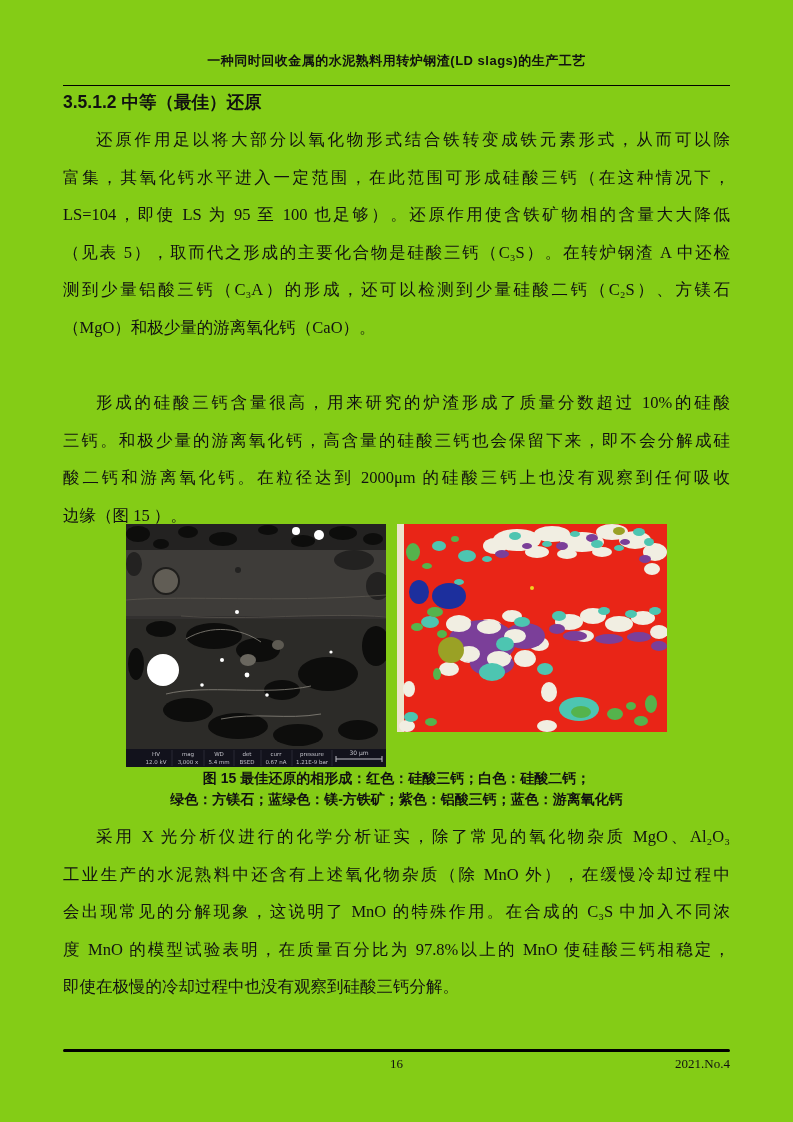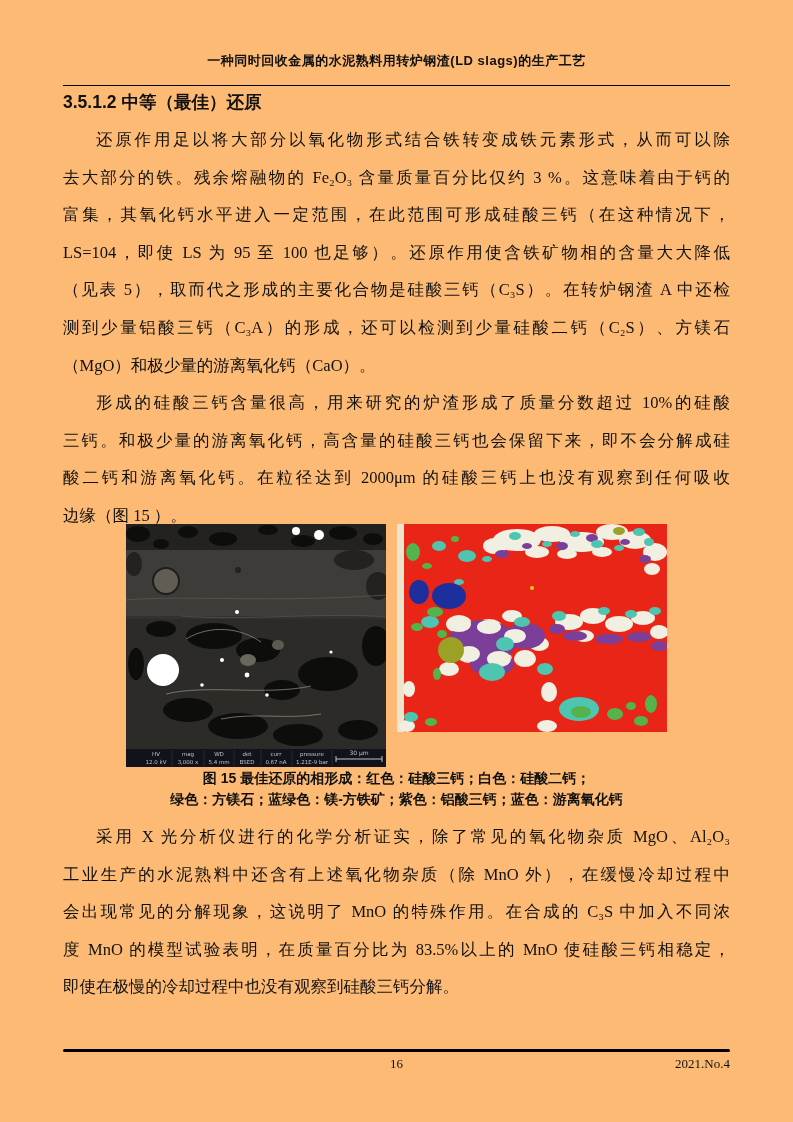--- a/index.html
+++ b/index.html
@@ -1,18 +1,18 @@
 <!DOCTYPE html>
 <html><head>
 <meta charset="utf-8">
 <style>
   html,body { margin:0; padding:0; background:#d9d9d9; }
   .page {
     position:relative; width:793px; height:1122px; margin:0 auto;
-    background:#fdba74; overflow:hidden;
+    background:#84cc16; overflow:hidden;
     font-family:"Liberation Serif","DejaVu Serif",serif; color:#111;
   }
   .abs { position:absolute; left:63px; width:667px; }
   .header-title {
     top:52px; text-align:center;
     font-family:"Liberation Sans","DejaVu Sans",sans-serif;
     font-weight:bold; font-size:13px; letter-spacing:0.5px;
   }
   .header-rule { top:85px; border-top:1.8px solid #000; height:0; }
   .section-heading {
@@ -45,21 +45,20 @@
 <body>
 
 <div class="page">
 
   <div class="abs header-title">一种同时回收金属的水泥熟料用转炉钢渣(LD slags)的生产工艺</div>
   <div class="abs header-rule"></div>
   <div class="abs section-heading">3.5.1.2 中等（最佳）还原</div>
 
   <div class="abs body-block p1">
     <div class="line first">还原作用足以将大部分以氧化物形式结合铁转变成铁元素形式，从而可以除</div>
-    <div class="line">去大部分的铁。残余熔融物的 Fe₂O₃ 含量质量百分比仅约 3 %。这意味着由于钙的</div>
     <div class="line">富集，其氧化钙水平进入一定范围，在此范围可形成硅酸三钙（在这种情况下，</div>
     <div class="line">LS=104，即使 LS 为 95 至 100 也足够）。还原作用使含铁矿物相的含量大大降低</div>
     <div class="line">（见表 5），取而代之形成的主要化合物是硅酸三钙（C₃S）。在转炉钢渣 A 中还检</div>
     <div class="line">测到少量铝酸三钙（C₃A）的形成，还可以检测到少量硅酸二钙（C₂S）、方镁石</div>
     <div class="line last">（MgO）和极少量的游离氧化钙（CaO）。</div>
   </div>
 
   <div class="abs body-block p2">
     <div class="line first">形成的硅酸三钙含量很高，用来研究的炉渣形成了质量分数超过 10%的硅酸</div>
     <div class="line">三钙。和极少量的游离氧化钙，高含量的硅酸三钙也会保留下来，即不会分解成硅</div>
@@ -283,21 +282,21 @@
 
   <div class="abs caption">
     <div>图 15 最佳还原的相形成：红色：硅酸三钙；白色：硅酸二钙；</div>
     <div>绿色：方镁石；蓝绿色：镁-方铁矿；紫色：铝酸三钙；蓝色：游离氧化钙</div>
   </div>
 
   <div class="abs body-block p3">
     <div class="line first">采用 X 光分析仪进行的化学分析证实，除了常见的氧化物杂质 MgO、Al₂O₃</div>
     <div class="line">工业生产的水泥熟料中还含有上述氧化物杂质（除 MnO 外），在缓慢冷却过程中</div>
     <div class="line">会出现常见的分解现象，这说明了 MnO 的特殊作用。在合成的 C₃S 中加入不同浓</div>
-    <div class="line">度 MnO 的模型试验表明，在质量百分比为 83.5%以上的 MnO 使硅酸三钙相稳定，</div>
+    <div class="line">度 MnO 的模型试验表明，在质量百分比为 97.8%以上的 MnO 使硅酸三钙相稳定，</div>
     <div class="line last">即使在极慢的冷却过程中也没有观察到硅酸三钙分解。</div>
   </div>
 
   <div class="abs footer-rule"></div>
   <div class="abs footer-text">
     <span class="pageno">16</span>
     <span class="issue">2021.No.4</span>
   </div>
 
 </div>

